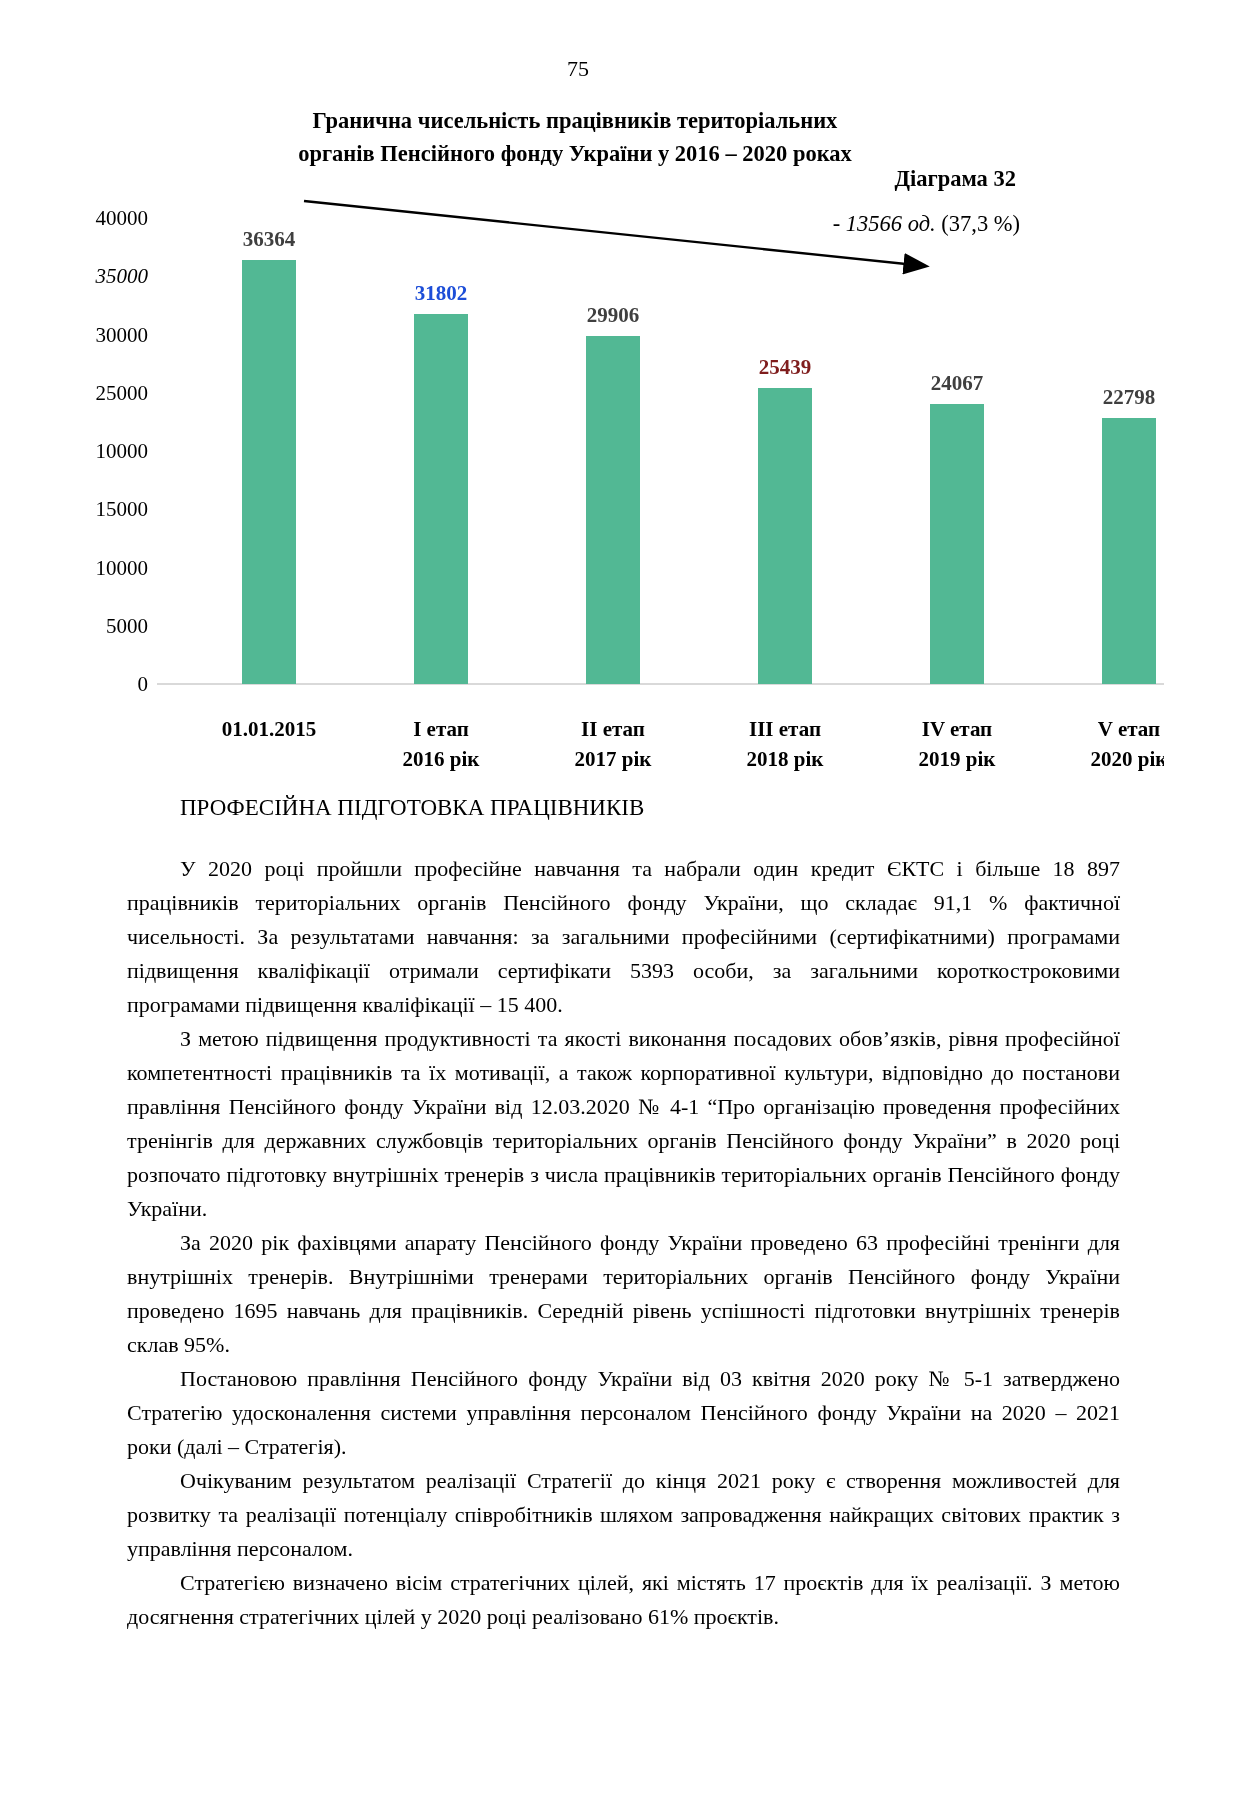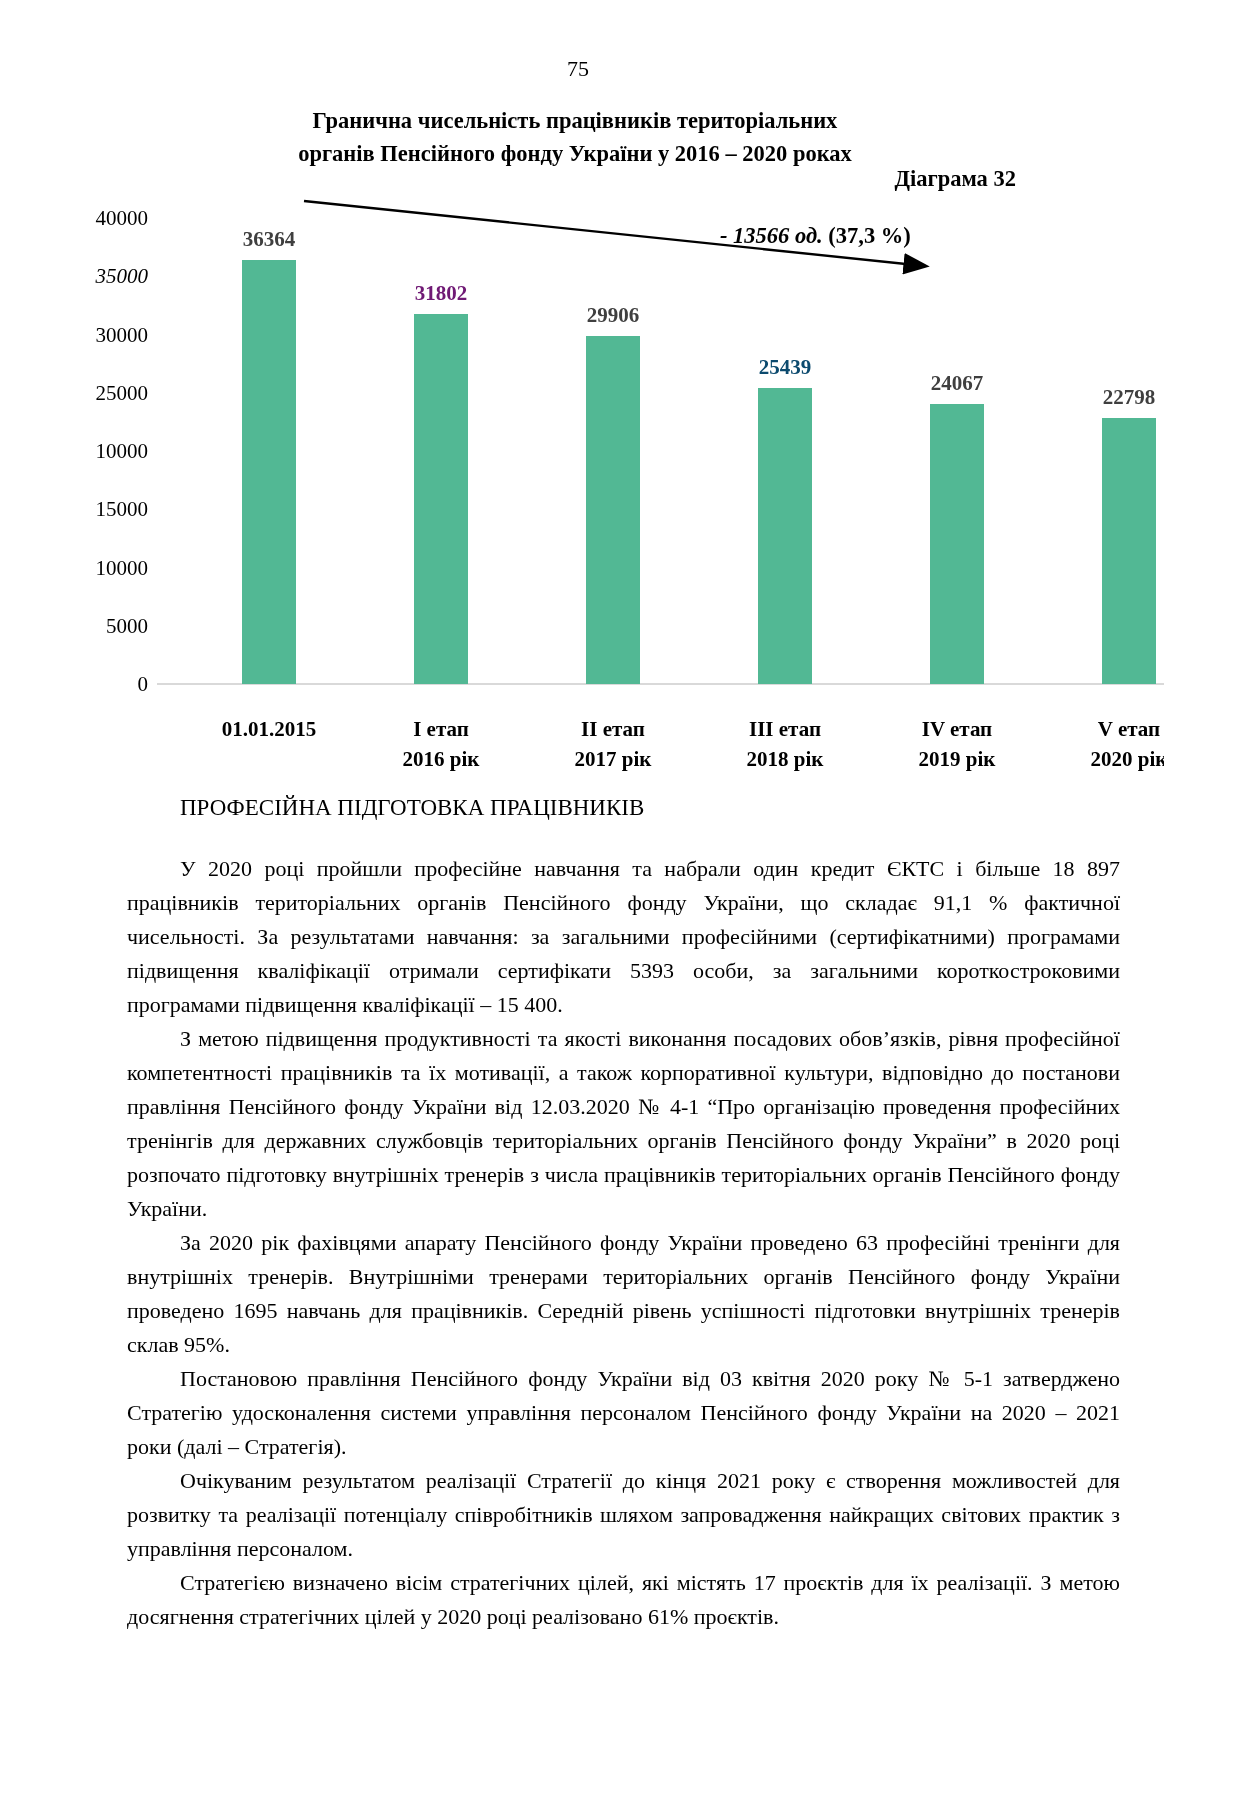--- a/index.html
+++ b/index.html
@@ -60,24 +60,24 @@
     position: absolute;
     top: 714px; width: 180px;
     text-align: center;
     font-weight: bold;
     font-size: 21px;
     line-height: 30px;
   }
   .trend-arrow { position: absolute; left: 297px; top: 192px; }
   .annotation {
     position: absolute;
-    left: 720px; top: 223px; width: 300px;
-    text-align: left;
+    left: 720px; top: 211px; width: 300px;
+    text-align: right;
     font-size: 22.5px;
-    font-weight: bold;
+    font-weight: normal;
     white-space: nowrap;
   }
   .ann-italic { font-style: italic; }
   .body-text {
     position: absolute;
     left: 127px; top: 790px; width: 993px;
     font-size: 22px;
     line-height: 34px;
     text-align: justify;
   }
@@ -127,33 +127,33 @@
       <div class="ytick" style="top: 380.75px;">25000</div>
       <div class="ytick" style="top: 322.5px;">30000</div>
       <div class="ytick" style="top: 264.25px; font-style: italic;">35000</div>
       <div class="ytick" style="top: 206px;">40000</div>
       <div class="bar" style="left: 242px; top: 260.359px; height: 423.641px; background: rgb(82, 184, 148);"></div>
       <div class="bar-value" style="left: 194px; top: 227.359px; color: rgb(63, 63, 63);">36364</div>
       <div class="xcat" style="left: 179px;">
         <div>01.01.2015</div>
       </div>
       <div class="bar" style="left: 414px; top: 313.507px; height: 370.493px; background: rgb(82, 184, 148);"></div>
-      <div class="bar-value" style="left: 366px; top: 280.507px; color: #701a75;">31802</div>
+      <div class="bar-value" style="left: 366px; top: 280.507px; color: #1d4ed8;">31802</div>
       <div class="xcat" style="left: 351px;">
         <div>I етап</div>
         <div>2016 рік</div>
       </div>
       <div class="bar" style="left: 586px; top: 335.595px; height: 348.405px; background: rgb(82, 184, 148);"></div>
       <div class="bar-value" style="left: 538px; top: 302.595px; color: rgb(63, 63, 63);">29906</div>
       <div class="xcat" style="left: 523px;">
         <div>II етап</div>
         <div>2017 рік</div>
       </div>
       <div class="bar" style="left: 758px; top: 387.636px; height: 296.364px; background: rgb(82, 184, 148);"></div>
-      <div class="bar-value" style="left: 710px; top: 354.636px; color: #0c4a6e;">25439</div>
+      <div class="bar-value" style="left: 710px; top: 354.636px; color: #7f1d1d;">25439</div>
       <div class="xcat" style="left: 695px;">
         <div>III етап</div>
         <div>2018 рік</div>
       </div>
       <div class="bar" style="left: 930px; top: 403.619px; height: 280.381px; background: rgb(82, 184, 148);"></div>
       <div class="bar-value" style="left: 882px; top: 370.619px; color: rgb(63, 63, 63);">24067</div>
       <div class="xcat" style="left: 867px;">
         <div>IV етап</div>
         <div>2019 рік</div>
       </div>

